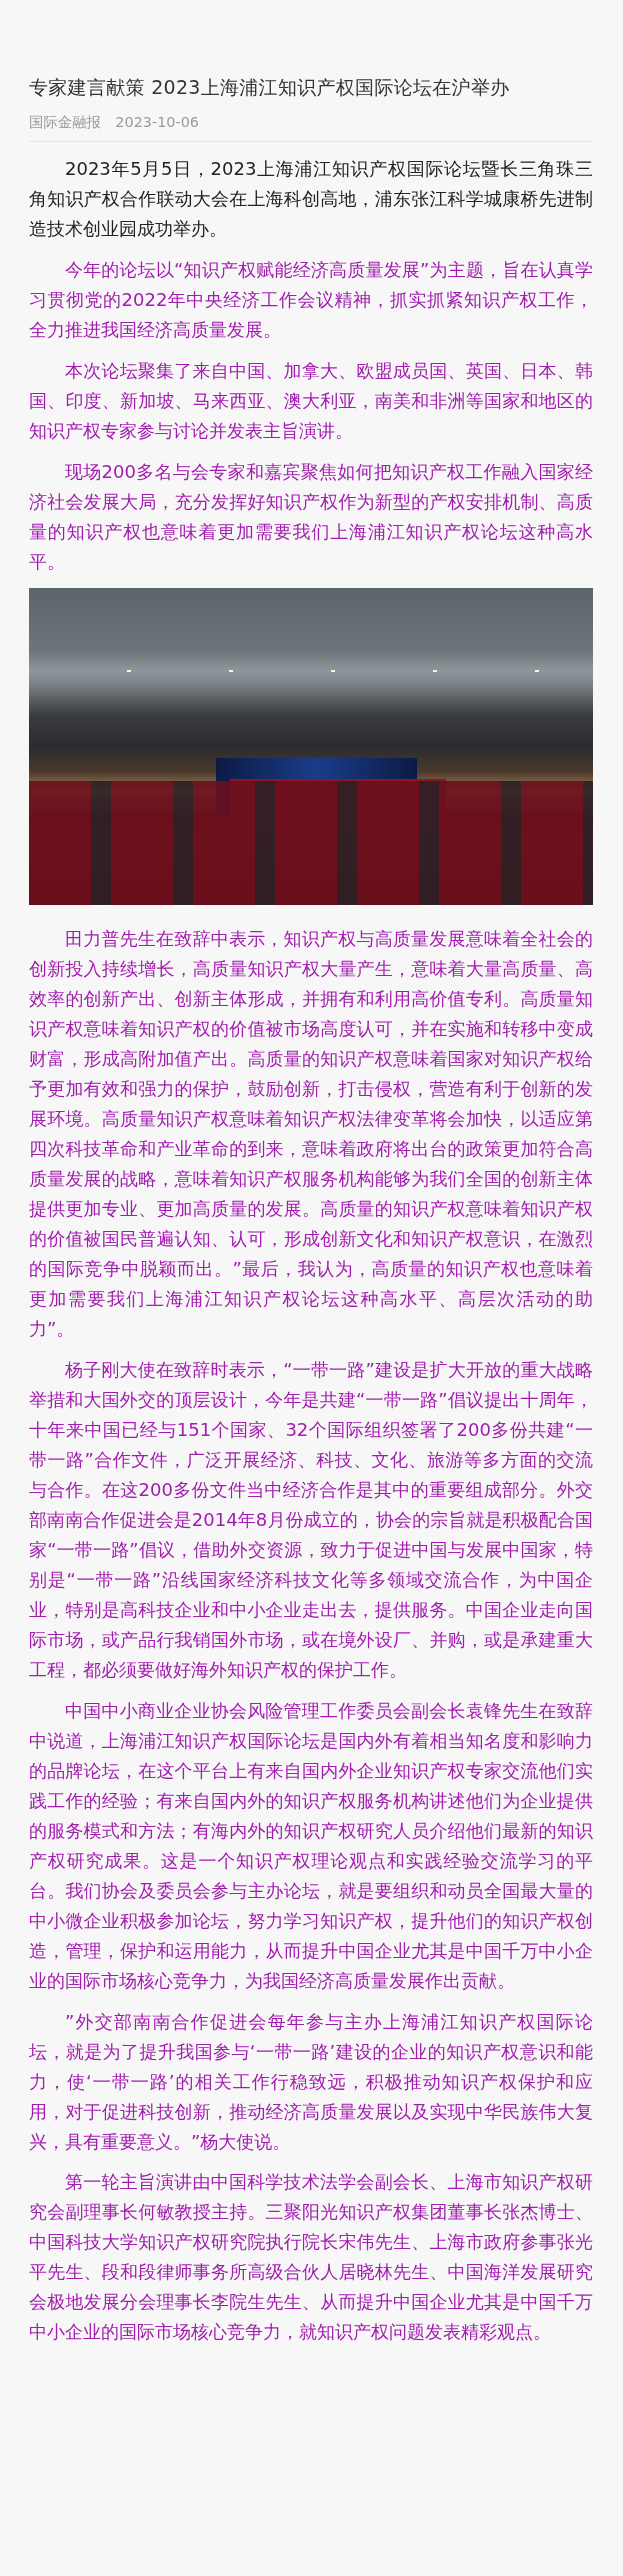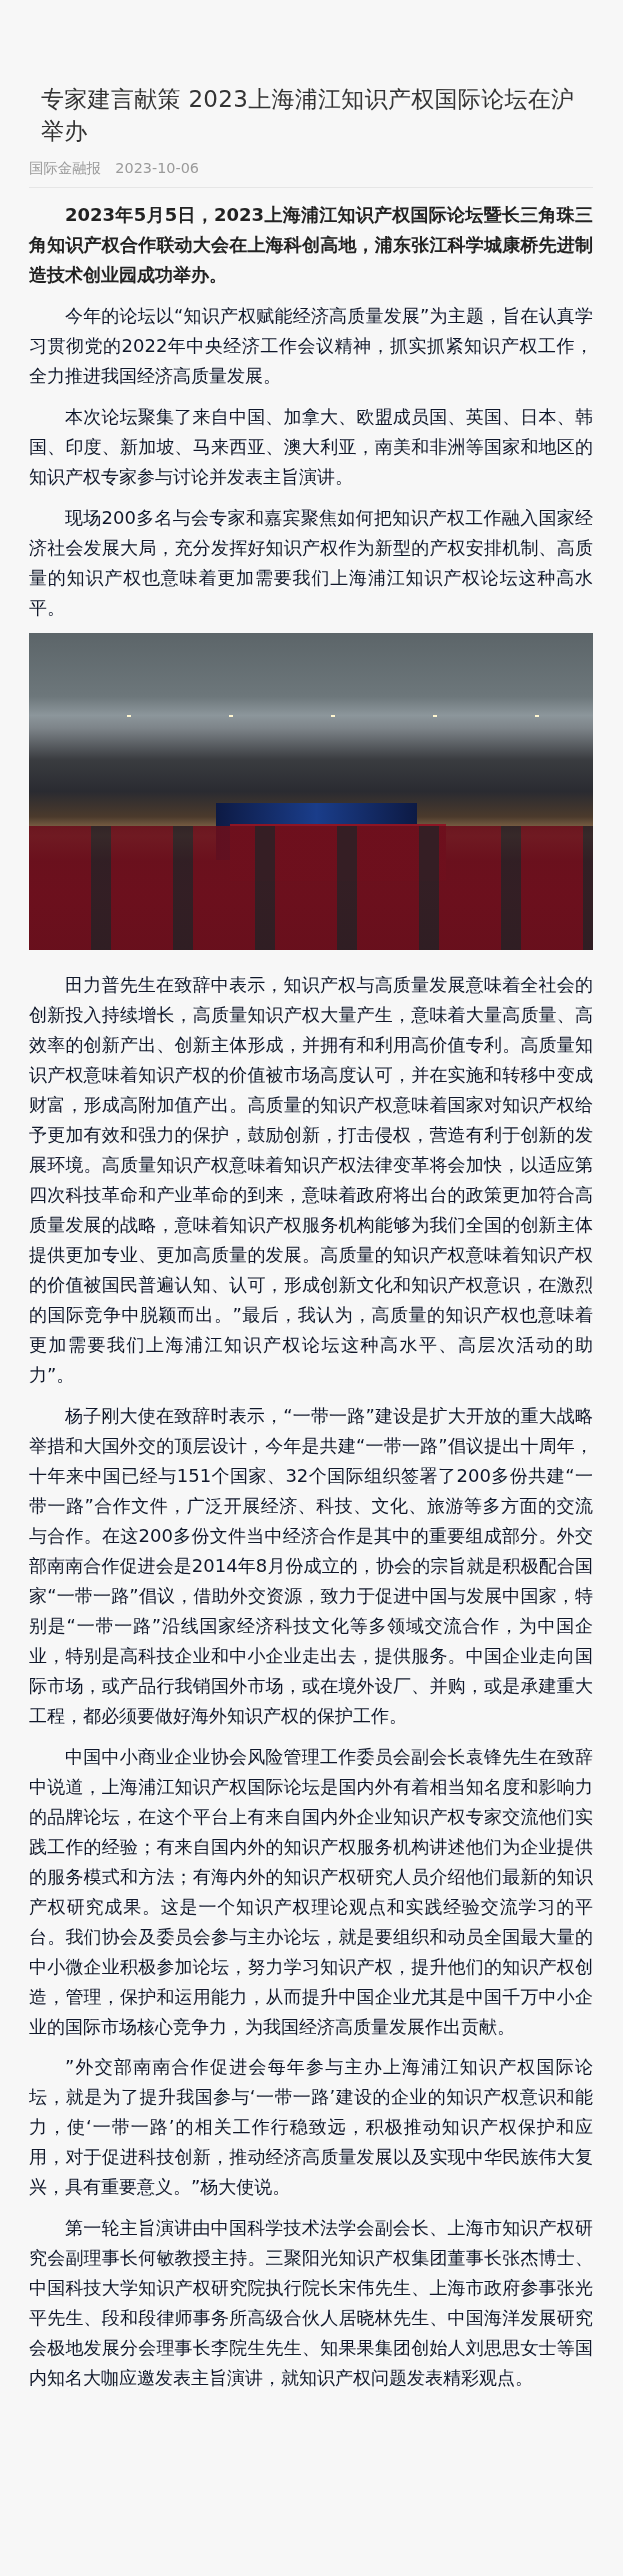--- a/index.html
+++ b/index.html
@@ -12,25 +12,25 @@
     position: relative;
     overflow: hidden;
   }
   .article {
     position: absolute;
     left: 29px;
     top: 71px;
     width: 564px;
   }
   .title {
-    font-size: 23px;
+    font-size: 19px;
     line-height: 32px;
     color: #333333;
     font-weight: normal;
-    margin: 12px;
+    margin: 0;
     letter-spacing: 0.3px;
   }
   .meta {
     margin-top: 10.3px;
     font-size: 14.4px;
     line-height: 18.5px;
     color: #9a9a9a;
   }
   .meta .date { margin-left: 14.4px; }
   .divider {
@@ -38,23 +38,23 @@
     height: 1px;
     background: #e6e6e6;
   }
   .content { margin-top: 12.4px; }
   .para {
     font-size: 18px;
     line-height: 30px;
     text-indent: 36px;
     text-align: justify;
     margin: 0 0 10.8px 0;
-    color: #0f172a;
+    color: #a21caf;
   }
-  .para.lead { font-weight: bold; color: #222222; }
+  .para.lead { font-weight: normal; color: #222222; }
   .photo {
     width: 564px;
     height: 317px;
     margin: 9.3px 0 19.6px 0;
     position: relative;
     overflow: hidden;
     background: linear-gradient(180deg, #5c6569 0%, #6d777b 20%, #8c969b 26%, #7d8489 30%, #3a3c40 40%, #2a2b31 50%, #4b3a2c 58%, #a27f58 64%, #6d1b25 72%, #7d1a27 82%, #5a141d 100%);
   }
   .photo .screen {
     position: absolute; left: 187px; top: 170px; width: 201px; height: 57px;
@@ -94,17 +94,17 @@
       <div class="lights"></div>
       <div class="screen"></div>
       <div class="table"></div>
       <div class="seats"></div>
     </div>
 
     <p class="para">田力普先生在致辞中表示，知识产权与高质量发展意味着全社会的创新投入持续增长，高质量知识产权大量产生，意味着大量高质量、高效率的创新产出、创新主体形成，并拥有和利用高价值专利。高质量知识产权意味着知识产权的价值被市场高度认可，并在实施和转移中变成财富，形成高附加值产出。高质量的知识产权意味着国家对知识产权给予更加有效和强力的保护，鼓励创新，打击侵权，营造有利于创新的发展环境。高质量知识产权意味着知识产权法律变革将会加快，以适应第四次科技革命和产业革命的到来，意味着政府将出台的政策更加符合高质量发展的战略，意味着知识产权服务机构能够为我们全国的创新主体提供更加专业、更加高质量的发展。高质量的知识产权意味着知识产权的价值被国民普遍认知、认可，形成创新文化和知识产权意识，在激烈的国际竞争中脱颖而出。”最后，我认为，高质量的知识产权也意味着更加需要我们上海浦江知识产权论坛这种高水平、高层次活动的助力”。</p>
     <p class="para">杨子刚大使在致辞时表示，“一带一路”建设是扩大开放的重大战略举措和大国外交的顶层设计，今年是共建“一带一路”倡议提出十周年，十年来中国已经与151个国家、32个国际组织签署了200多份共建“一带一路”合作文件，广泛开展经济、科技、文化、旅游等多方面的交流与合作。在这200多份文件当中经济合作是其中的重要组成部分。外交部南南合作促进会是2014年8月份成立的，协会的宗旨就是积极配合国家“一带一路”倡议，借助外交资源，致力于促进中国与发展中国家，特别是“一带一路”沿线国家经济科技文化等多领域交流合作，为中国企业，特别是高科技企业和中小企业走出去，提供服务。中国企业走向国际市场，或产品行我销国外市场，或在境外设厂、并购，或是承建重大工程，都必须要做好海外知识产权的保护工作。</p>
     <p class="para">中国中小商业企业协会风险管理工作委员会副会长袁锋先生在致辞中说道，上海浦江知识产权国际论坛是国内外有着相当知名度和影响力的品牌论坛，在这个平台上有来自国内外企业知识产权专家交流他们实践工作的经验；有来自国内外的知识产权服务机构讲述他们为企业提供的服务模式和方法；有海内外的知识产权研究人员介绍他们最新的知识产权研究成果。这是一个知识产权理论观点和实践经验交流学习的平台。我们协会及委员会参与主办论坛，就是要组织和动员全国最大量的中小微企业积极参加论坛，努力学习知识产权，提升他们的知识产权创造，管理，保护和运用能力，从而提升中国企业尤其是中国千万中小企业的国际市场核心竞争力，为我国经济高质量发展作出贡献。</p>
     <p class="para">”外交部南南合作促进会每年参与主办上海浦江知识产权国际论坛，就是为了提升我国参与‘一带一路’建设的企业的知识产权意识和能力，使‘一带一路’的相关工作行稳致远，积极推动知识产权保护和应用，对于促进科技创新，推动经济高质量发展以及实现中华民族伟大复兴，具有重要意义。”杨大使说。</p>
-    <p class="para">第一轮主旨演讲由中国科学技术法学会副会长、上海市知识产权研究会副理事长何敏教授主持。三聚阳光知识产权集团董事长张杰博士、中国科技大学知识产权研究院执行院长宋伟先生、上海市政府参事张光平先生、段和段律师事务所高级合伙人居晓林先生、中国海洋发展研究会极地发展分会理事长李院生先生、知果果集团创始人刘思思女士等国内知名大咖应邀发表主旨演讲，就知识产权问题发表精彩观点。</p>
+    <p class="para">第一轮主旨演讲由中国科学技术法学会副会长、上海市知识产权研究会副理事长何敏教授主持。三聚阳光知识产权集团董事长张杰博士、中国科技大学知识产权研究院执行院长宋伟先生、上海市政府参事张光平先生、段和段律师事务所高级合伙人居晓林先生、中国海洋发展研究会极地发展分会理事长李院生先生、从而提升中国企业尤其是中国千万中小企业的国际市场核心竞争力，就知识产权问题发表精彩观点。</p>
 
   </div>
 </div>
 
 
 </body></html>

